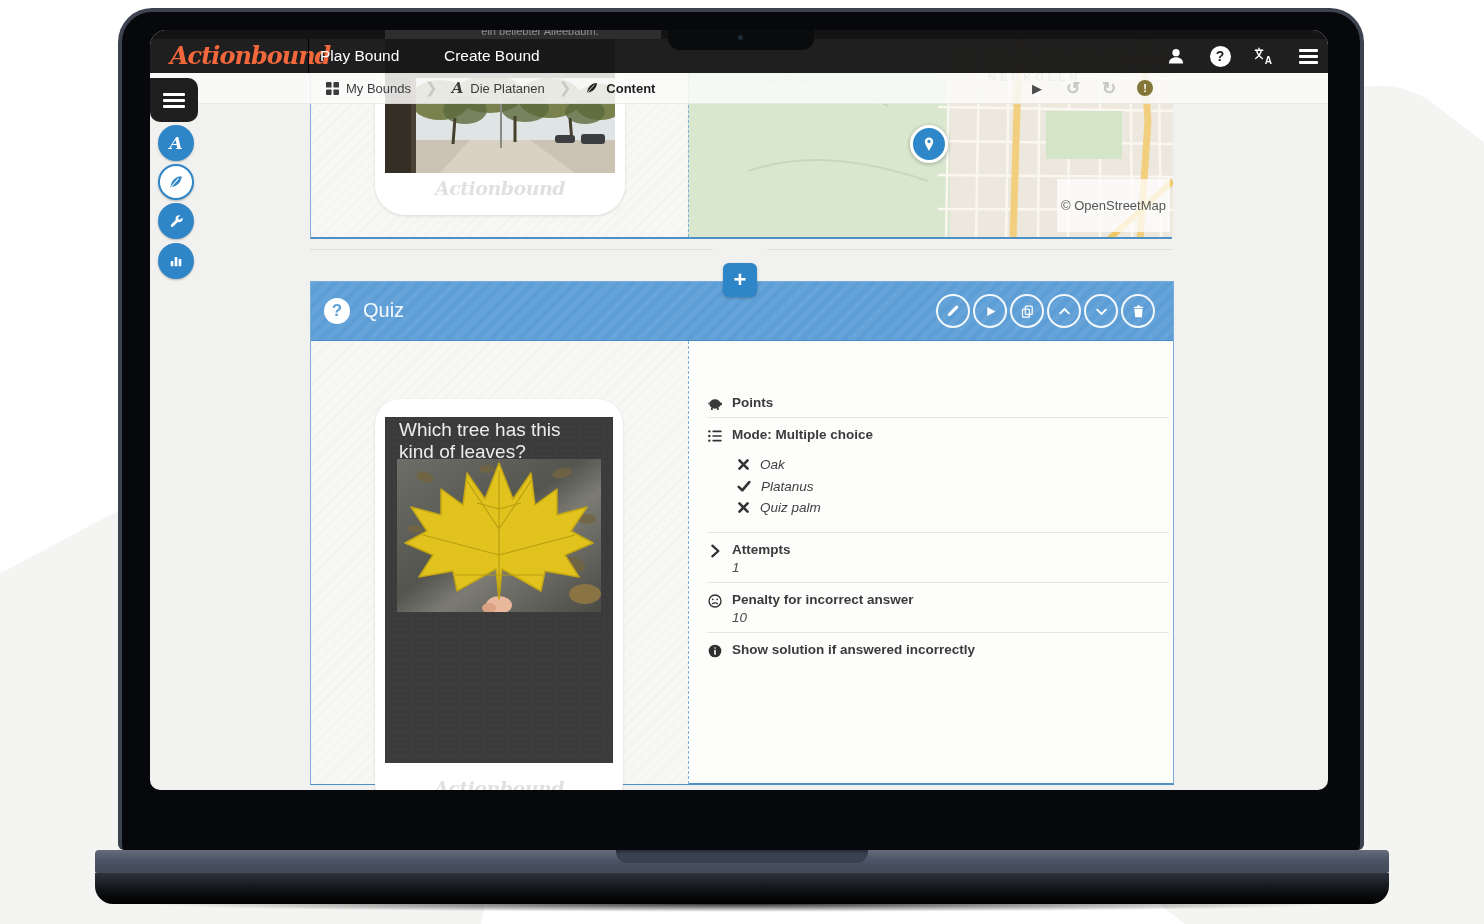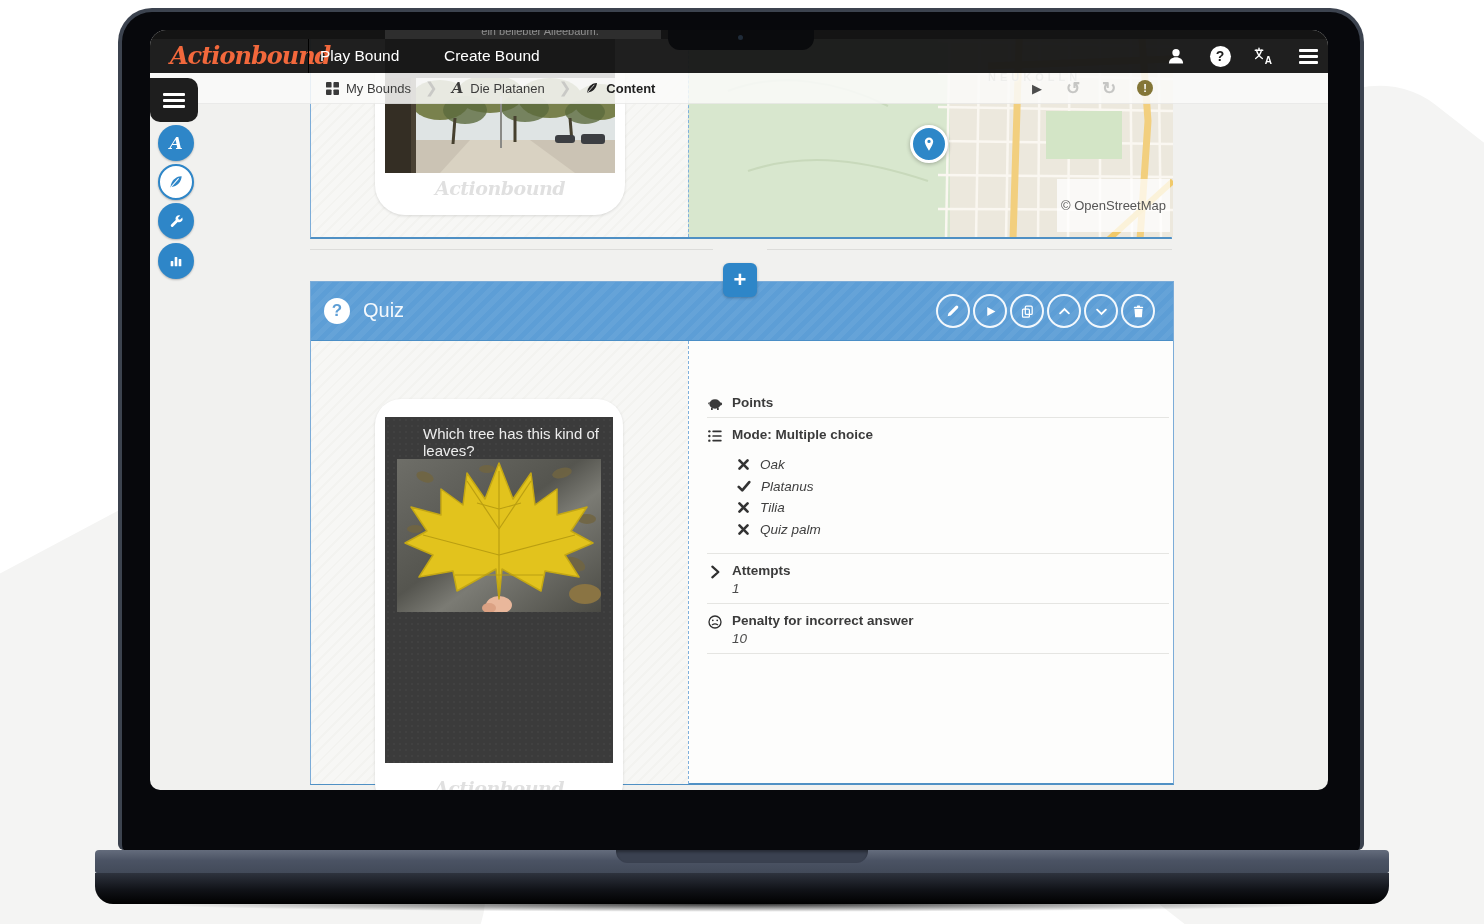--- a/index.html
+++ b/index.html
@@ -133,22 +133,22 @@
     display:flex; align-items:center; justify-content:center; cursor:pointer; color:#fff; }
 
   .q-body-left { position:absolute; left:0; top:59px; width:377px; height:443px; }
   .q-divider { position:absolute; left:377px; top:59px; height:443px; }
 
   .phone-quiz { position:absolute; left:64px; top:58px; width:248px; height:410px;
     background:#fff; border-radius:26px; box-shadow:0 1px 3px rgba(0,0,0,.13); }
   .phone-quiz .p-screen { position:absolute; left:10px; top:18px; width:228px; height:346px;
     background:#3b3b3b; background-image:radial-gradient(rgba(255,255,255,.03) 1px, rgba(0,0,0,0) 1px);
     background-size:6px 6px; }
-  .q-question { position:absolute; left:14px; top:8px; width:200px; font-size:15px;
-    color:#ededed;margin-left:24px; }
+  .q-question { position:absolute; left:14px; top:2px; width:200px; font-size:19px;
+    color:#ededed; }
   .leaf-img { position:absolute; left:12px; top:42px; width:204px; height:153px; }
   .phone-quiz .watermark { position:absolute; left:0; top:378px; width:100%; }
   .phone-top .watermark { position:absolute; left:0; top:200px; width:100%; }
 
   
   .details { position:absolute; left:396px; top:104px; width:462px; font-size:13.5px; color:#3b3b3b; }
   .d-row { position:relative; padding:9px 0 7px 0; border-bottom:1px solid #e5e5e2; }
   .d-row.last { border-bottom:none; }
   .d-ic { position:absolute; left:0; top:10px; width:16px; height:16px; }
   .d-label { margin-left:25px; font-weight:600; }
@@ -498,29 +498,20 @@
               </svg>
             <span class="opt-label">Platanus</span>
           </li>
           <li>
             <svg width="13" height="13" viewBox="0 0 16 16">
                 <g stroke="#333" stroke-width="3.2" stroke-linecap="round">
                   <path d="M3 3 L13 13"></path>
                   <path d="M13 3 L3 13"></path>
                 </g>
               </svg>
-            <span class="opt-label">Tilia</span>
-          </li>
-          <li>
-            <svg width="13" height="13" viewBox="0 0 16 16">
-                <g stroke="#333" stroke-width="3.2" stroke-linecap="round">
-                  <path d="M3 3 L13 13"></path>
-                  <path d="M13 3 L3 13"></path>
-                </g>
-              </svg>
             <span class="opt-label">Quiz palm</span>
           </li>
         </ul>
       </div>
 
       <div class="d-row">
         <svg class="d-ic" viewBox="0 0 24 24">
             <path d="M8 4 L17 12 L8 20" stroke="#2f2f2f" stroke-width="3.4" fill="none" stroke-linecap="round" stroke-linejoin="round"></path>
           </svg>
         <div class="d-label">Attempts</div>
@@ -531,19 +522,27 @@
         <svg class="d-ic" viewBox="0 0 24 24">
           <circle cx="12" cy="12" r="9" fill="none" stroke="#2f2f2f" stroke-width="2"></circle>
           <circle cx="8.7" cy="9.5" r="1.3" fill="#2f2f2f"></circle>
             <circle cx="15.3" cy="9.5" r="1.3" fill="#2f2f2f"></circle>
           <path d="M8 16 C10.5 14.4 13.5 14.4 16 16" stroke="#2f2f2f" stroke-width="1.8" fill="none" stroke-linecap="round"></path>
         </svg>
         <div class="d-label">Penalty for incorrect answer</div>
         <div class="d-value">10</div>
       </div>
 
+      <div class="d-row last">
+        <svg class="d-ic" viewBox="0 0 24 24">
+          <circle cx="12" cy="12" r="9.5" fill="#2f2f2f"></circle>
+          <rect x="10.8" y="6.2" width="2.4" height="2.4" rx="1" fill="#fff"></rect>
+          <rect x="10.8" y="10.2" width="2.4" height="7.6" rx="1" fill="#fff"></rect>
+        </svg>
+        <div class="d-label">Show solution if answered incorrectly</div>
+      </div>
     </div>
   </div>
 
   <div class="cam-notch">
     <div class="cam-dot"></div>
   </div>
 </div>
 
 </body></html>

